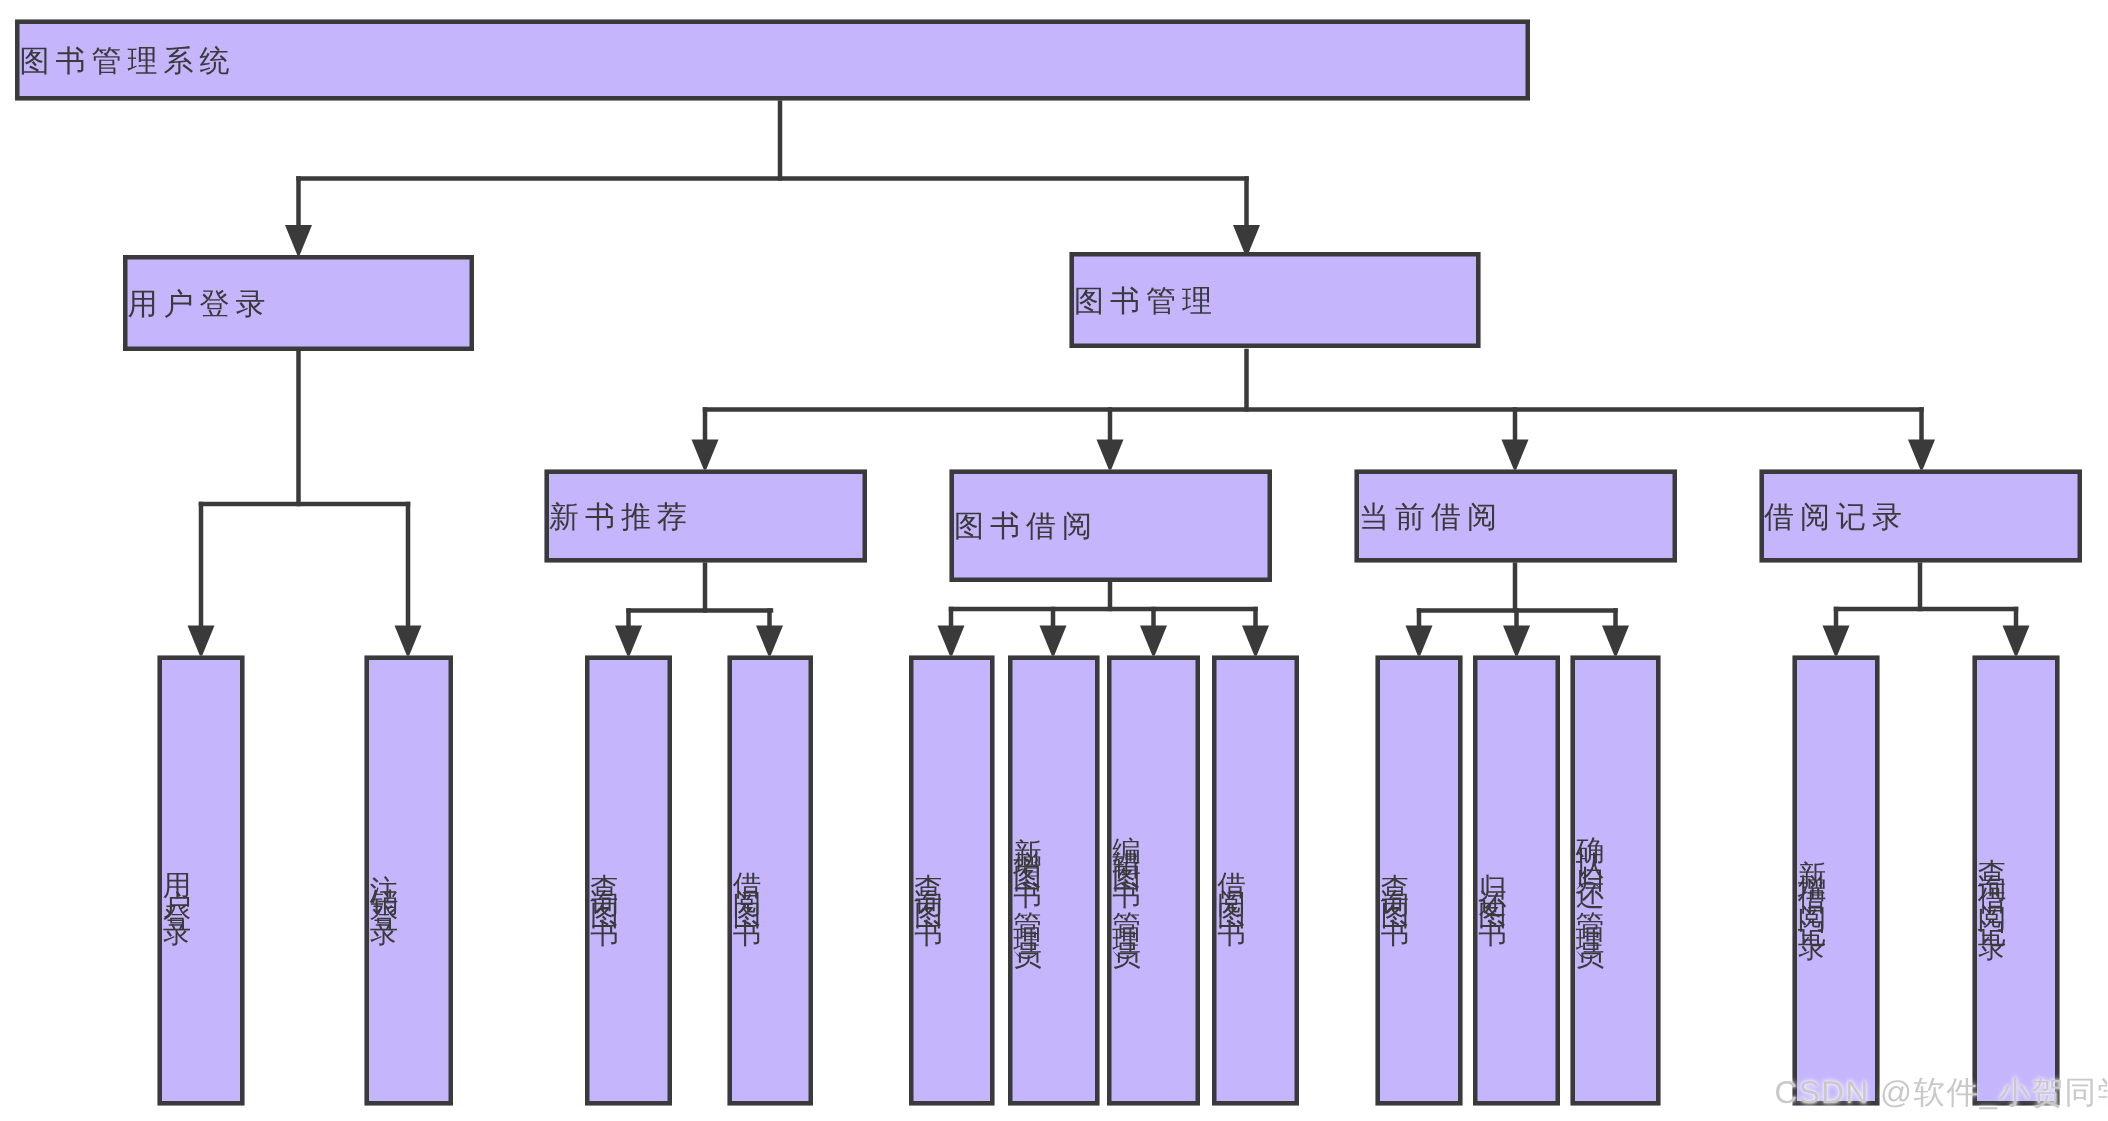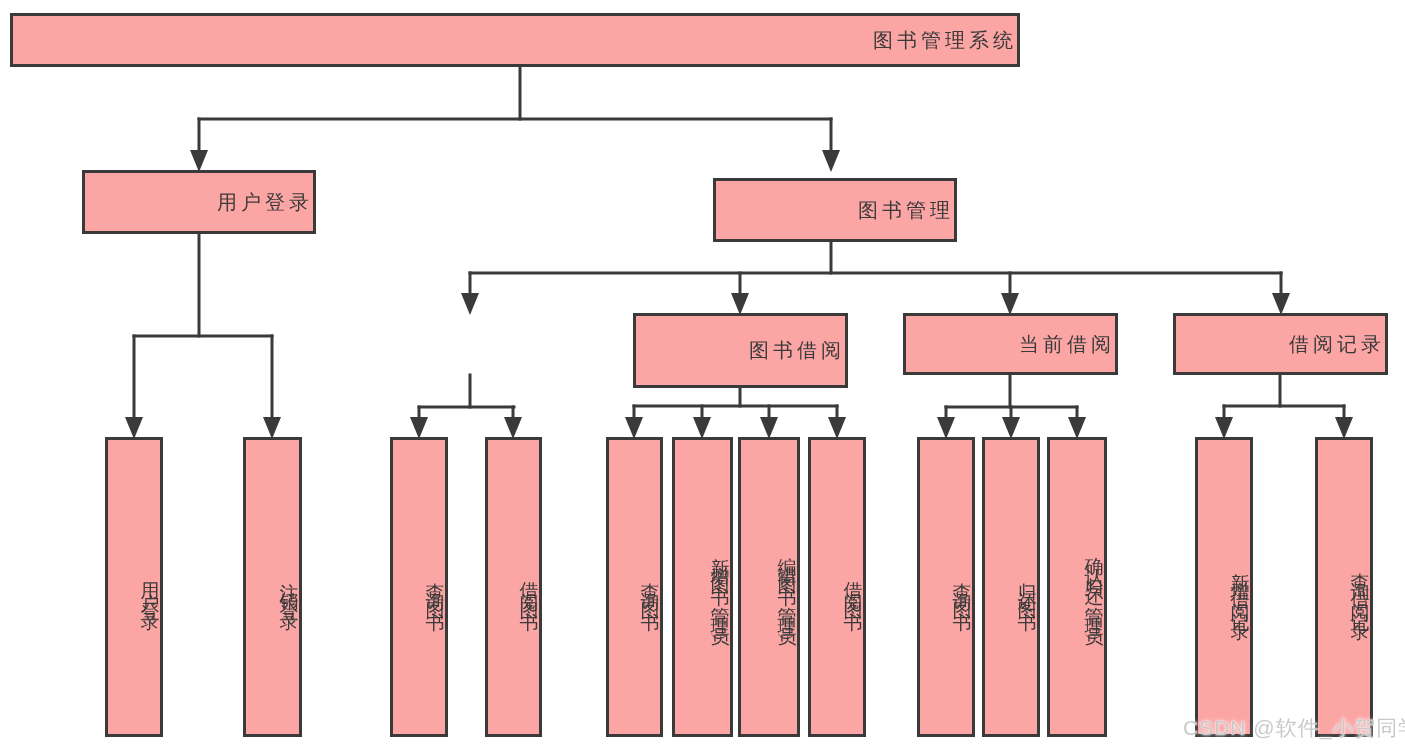--- a/index.html
+++ b/index.html
@@ -12,23 +12,23 @@
   .canvas{
     position:relative;
     width:1405px;height:747px;
     background:var(--bg);
     overflow:hidden;
   }
   .connectors{position:absolute;left:0;top:0;z-index:1;}
   .box{
     position:absolute;
     box-sizing:border-box;
-    background:#fca5a5;
+    background:#c4b5fd;
     border:3px solid var(--line);
-    display:flex;align-items:center;justify-content:flex-end;
+    display:flex;align-items:center;justify-content:flex-start;
     z-index:2;
     color:var(--text);
   }
   .hlabel{
     font-size:20px;
     letter-spacing:4px;
     white-space:nowrap;
     color:var(--text);
   }
   .vlabel{
@@ -121,24 +121,27 @@
     </g>
   </svg>
 
   <div class="box" style="left:10px;top:13px;width:1010px;height:54px">
     <span class="hlabel">图书管理系统</span>
   </div>
 
   <div class="box" style="left:82px;top:170px;width:234px;height:64px">
     <span class="hlabel">用户登录</span>
   </div>
-  <div class="box" style="left:713px;top:178px;width:244px;height:64px">
+  <div class="box" style="left:713px;top:168px;width:274px;height:64px">
     <span class="hlabel">图书管理</span>
   </div>
 
+  <div class="box" style="left:363px;top:313px;width:215px;height:62px">
+    <span class="hlabel">新书推荐</span>
+  </div>
   <div class="box" style="left:633px;top:313px;width:215px;height:75px">
     <span class="hlabel">图书借阅</span>
   </div>
   <div class="box" style="left:1173px;top:313px;width:215px;height:62px">
     <span class="hlabel">借阅记录</span>
   </div>
   <div class="box" style="left:903px;top:313px;width:215px;height:62px">
     <span class="hlabel">当前借阅</span>
   </div>
 

